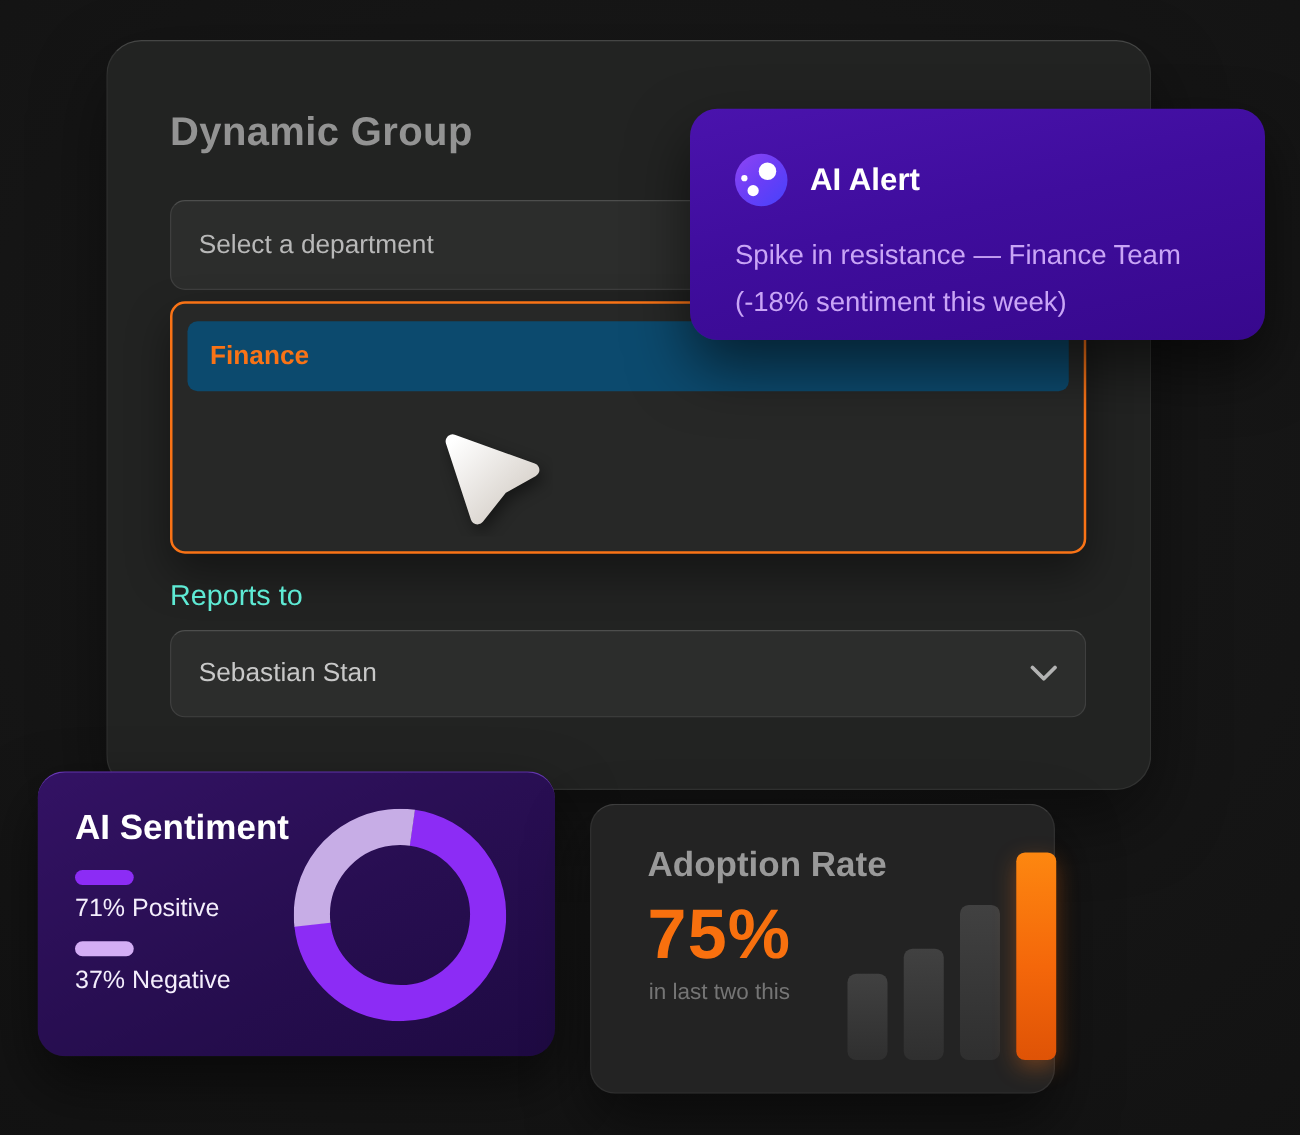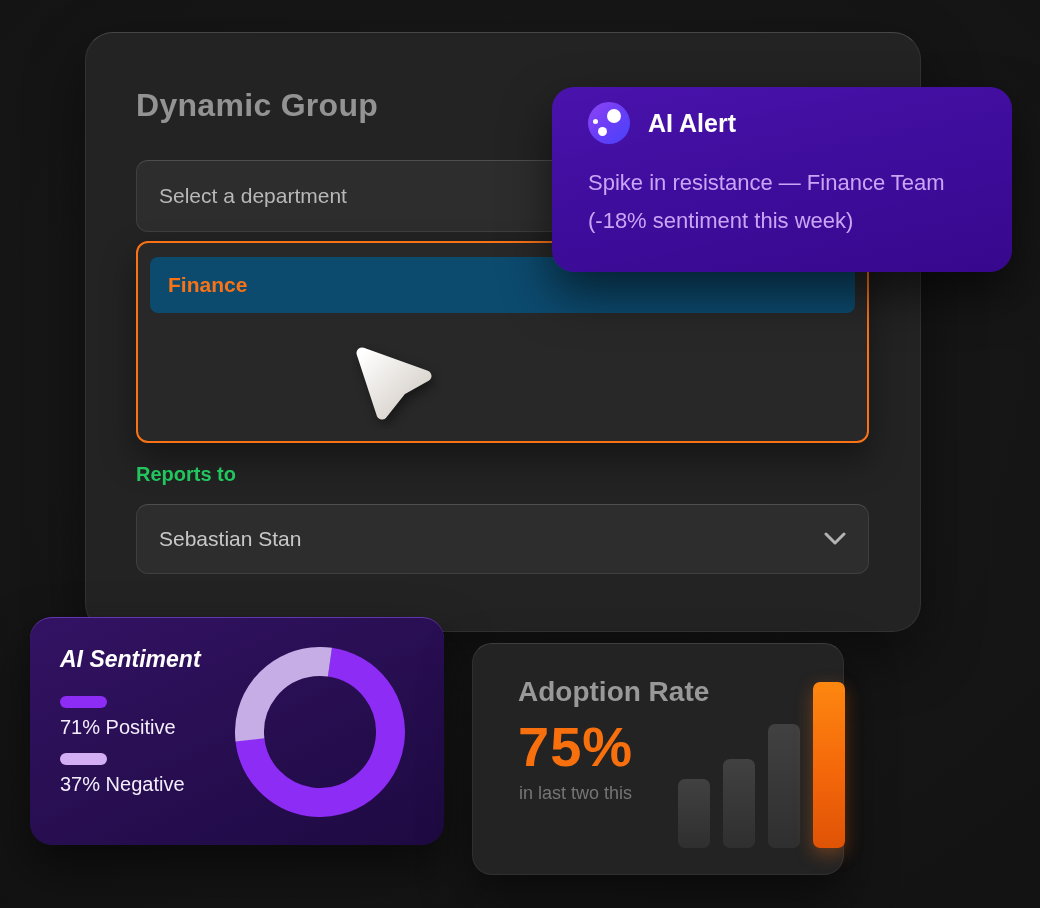--- a/index.html
+++ b/index.html
@@ -30,21 +30,21 @@
     border-top-color:rgba(255,255,255,.16);
     display:flex; align-items:center; padding:0 22px;
     color:#b8b8b8; font-size:21px; cursor:pointer;
   }
   .field-dept { top:127px; height:72px; }
   .field-reports { top:471px; height:70px; color:#c8c8c8; }
   .field-reports .chevron { margin-left:auto; }
 
   .reports-label {
     position:absolute; left:50px; top:430px;
-    font-size:20px; font-weight:700; color:#22c55e;
+    font-size:23px; font-weight:400; color:#5eead4;
   }
 
   
   .dropdown {
     position:absolute; left:50px; top:208px; width:733px; height:202px;
     background:#272827; border:2px solid #f97316; border-radius:12px;
     padding:14px 12px; box-shadow:0 16px 34px rgba(0,0,0,.4);
   }
   .option {
     height:56px; display:flex; align-items:center;
@@ -54,21 +54,21 @@
   .option.highlighted {
     background:#0c4a6e; color:#f97316; font-weight:700;
   }
 
   
   .alert-card {
     position:absolute; left:552px; top:87px; width:460px; height:185px;
     border-radius:22px;
     background:linear-gradient(168deg,#4a13ad 0%, #3f0d9d 45%, #37088d 100%);
     box-shadow:0 22px 48px rgba(0,0,0,.55);
-    padding:15px 24px 0 36px;
+    padding:36px 24px 0 36px;
   }
   .alert-head { display:flex; align-items:center; gap:18px; }
   .alert-icon {
     width:42px; height:42px; border-radius:50%;
     background:linear-gradient(135deg,#8f45f4 0%, #6a3ef7 50%, #4642fb 100%);
     position:relative; flex:0 0 auto;
   }
   .alert-icon i { position:absolute; background:#fff; border-radius:50%; }
   .alert-icon .d1 { width:14px; height:14px; left:19px; top:7px; }
   .alert-icon .d2 { width:9px;  height:9px;  left:10px; top:25px; }
@@ -79,21 +79,21 @@
   }
 
   
   .sentiment-card {
     position:absolute; left:30px; top:617px; width:414px; height:228px;
     border-radius:22px;
     background:linear-gradient(155deg,#331264 0%, #2a0f55 40%, #1e0a42 100%);
     border-top:1px solid rgba(151,90,255,.55);
     box-shadow:0 22px 48px rgba(0,0,0,.55);
   }
-  .sentiment-title { position:absolute; left:30px; top:28px; font-size:23px; font-weight:700; color:#ffffff;font-style:italic; }
+  .sentiment-title { position:absolute; left:30px; top:28px; font-size:28px; font-weight:700; color:#ffffff; }
   .legend-swatch { position:absolute; left:30px; width:47px; height:12px; border-radius:6px; }
   .legend-swatch.s0 { top:78px; }
   .legend-swatch.s1 { top:135px; }
   .legend-label { position:absolute; left:30px; font-size:20px; color:#f4eefc; }
   .legend-label.l0 { top:98px; }
   .legend-label.l1 { top:155px; }
   .donut { position:absolute; left:205px; top:29px; }
 
   
   .adoption-card {

